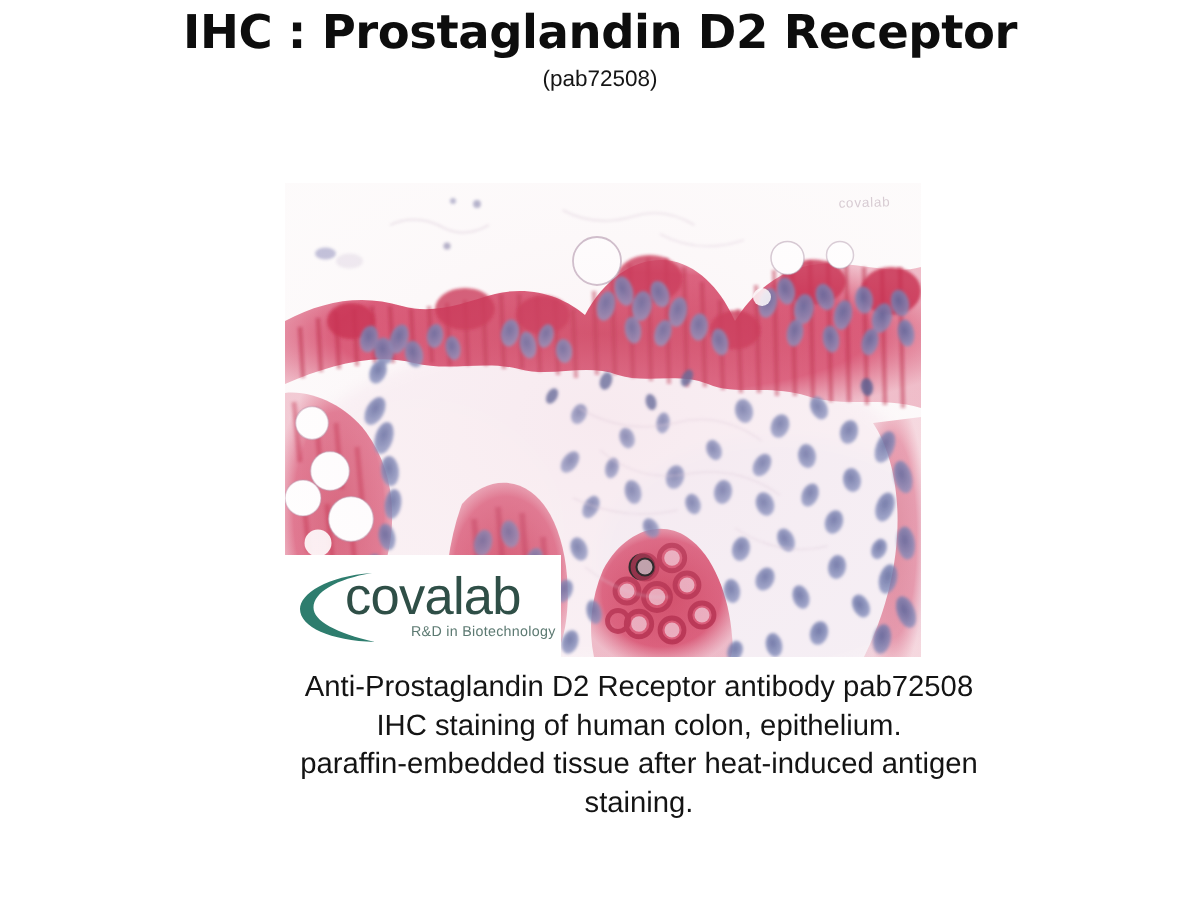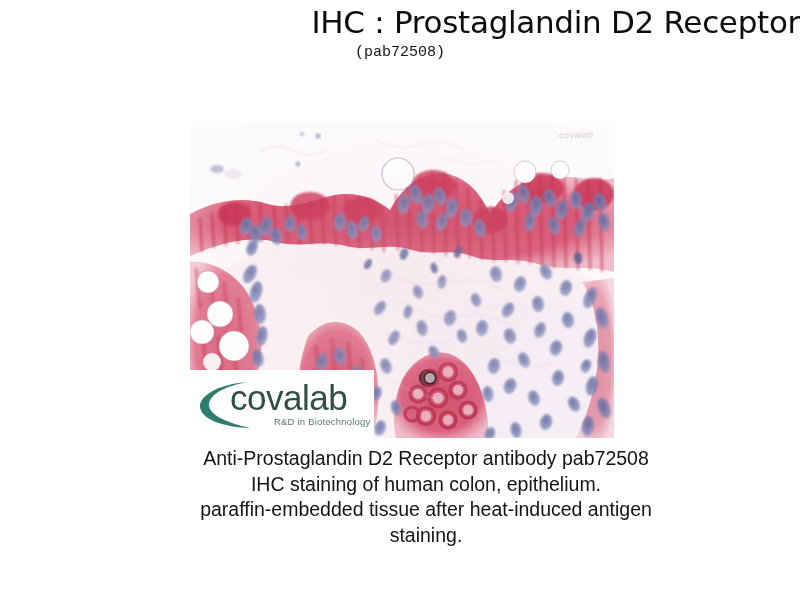--- a/index.html
+++ b/index.html
@@ -18,30 +18,29 @@
   }
 
   
   .title-block {
     width: 800px;
     padding-top: 4px;
     text-align: center;
   }
   .title-line {
     font-family: "DejaVu Sans", sans-serif;
-    font-weight: normal;
+    font-weight: bold;
     font-size: 31px;
     line-height: 37px;
     letter-spacing: -0.3px;
     color: #0d0d0d;
     white-space: nowrap;
-    text-align: right;
   }
   .subtitle-line {
-    font-family: Liberation Mono, monospace;
+    font-family: Liberation Sans, sans-serif;
     font-size: 15px;
     line-height: 19px;
     color: #151515;
     margin-top: 2px;
   }
 
   
   .figure-wrap {
     position: absolute;
     left: 190px;

